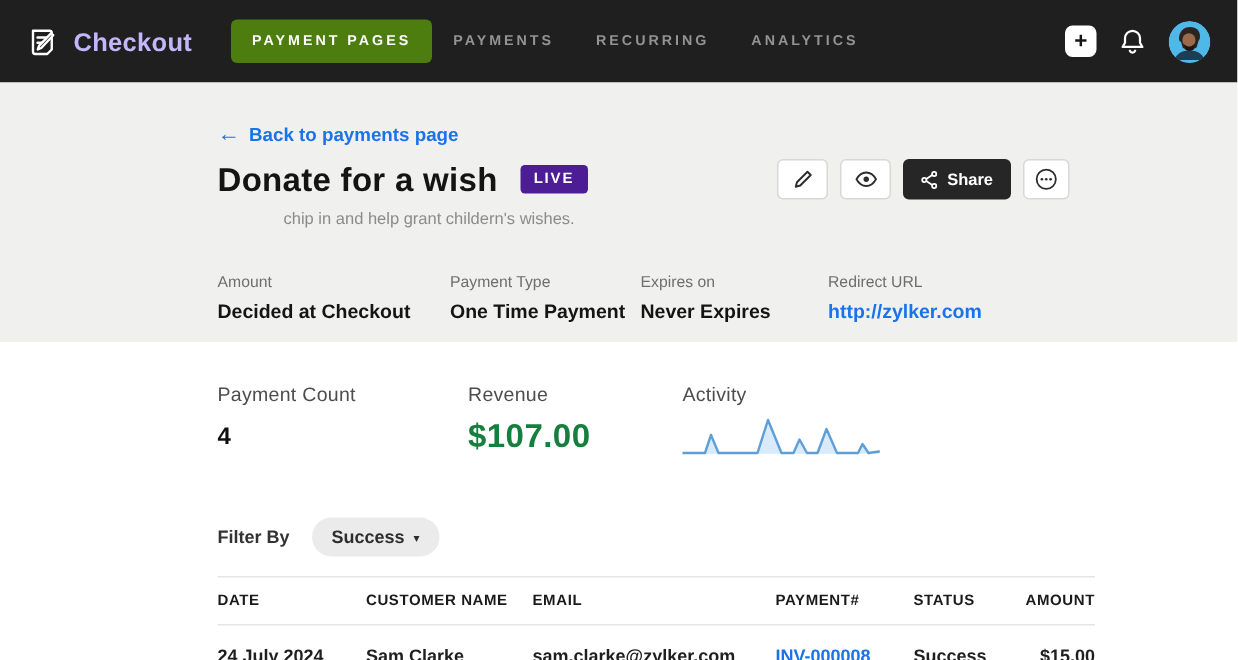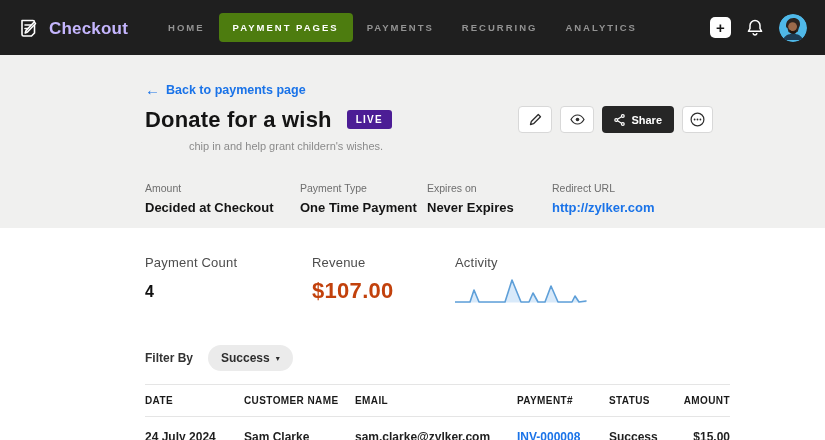--- a/index.html
+++ b/index.html
@@ -43,21 +43,21 @@
   .detail-label { font-size:10.5px; color:#6e6e6e; }
   .detail-value { margin-top:6px; font-size:13px; font-weight:700; color:#141414; }
   .detail-value.link { color:#1a73e8; cursor:pointer; }
 
   
   .main { padding:27px 0 0 145px; }
   .stats { display:flex; }
   .stat-col:nth-child(1){ width:167px; } .stat-col:nth-child(2){ width:143px; }
   .stat-label { font-size:13px; color:#4d4d4d; letter-spacing:.2px; }
   .stat-value-sm { margin-top:13px; font-size:16px; font-weight:700; color:#111; }
-  .stat-value-lg { margin-top:8px; font-size:22px; font-weight:700; color:#c2410c; letter-spacing:.3px; }
+  .stat-value-lg { margin-top:8px; font-size:22px; font-weight:700; color:#15803d; letter-spacing:.3px; }
   .sparkline { margin-top:6px; display:block; }
 
   .filter-row { margin-top:39px; display:flex; align-items:center; }
   .filter-label { font-size:12px; font-weight:600; color:#333; }
   .filter-pill { margin-left:15px; background:#ebebeb; border:none; border-radius:14px;
     padding:6px 13px; font-size:12px; font-weight:700; color:#2e2e2e; cursor:pointer;
     display:flex; align-items:center; gap:6px; font-family:inherit; }
   .caret { font-size:8px; color:#2e2e2e; }
 
   table { margin-top:13px; width:585px; border-collapse:collapse; table-layout:fixed; }
@@ -77,21 +77,20 @@
     <span style="display:flex;">
       <svg width="22" height="22" viewBox="0 0 22 22" fill="none" stroke="#fff" stroke-width="1.6" stroke-linecap="round" stroke-linejoin="round">
         <path d="M4 3.5h11a1.5 1.5 0 0 1 1.5 1.5v11l-3 3H5.5A1.5 1.5 0 0 1 4 17.5z"></path>
         <path d="M7 8h7M7 11.5h4"></path>
         <path d="M17.5 6.5 9.5 15l-2.3 1 .8-2.4 8-8.4z" fill="#1f1f1f"></path>
       </svg>
     </span>
     <span class="brand-name">Checkout</span>
   </div>
   <div class="nav-items">
-    <div class="nav-item">HOME</div>
     <div class="nav-item active">PAYMENT PAGES</div>
     <div class="nav-item">PAYMENTS</div>
     <div class="nav-item">RECURRING</div>
     <div class="nav-item">ANALYTICS</div>
   </div>
   <div class="nav-right">
     <button class="plus-btn">
       <span>+</span>
     </button>
     <span class="bell">

